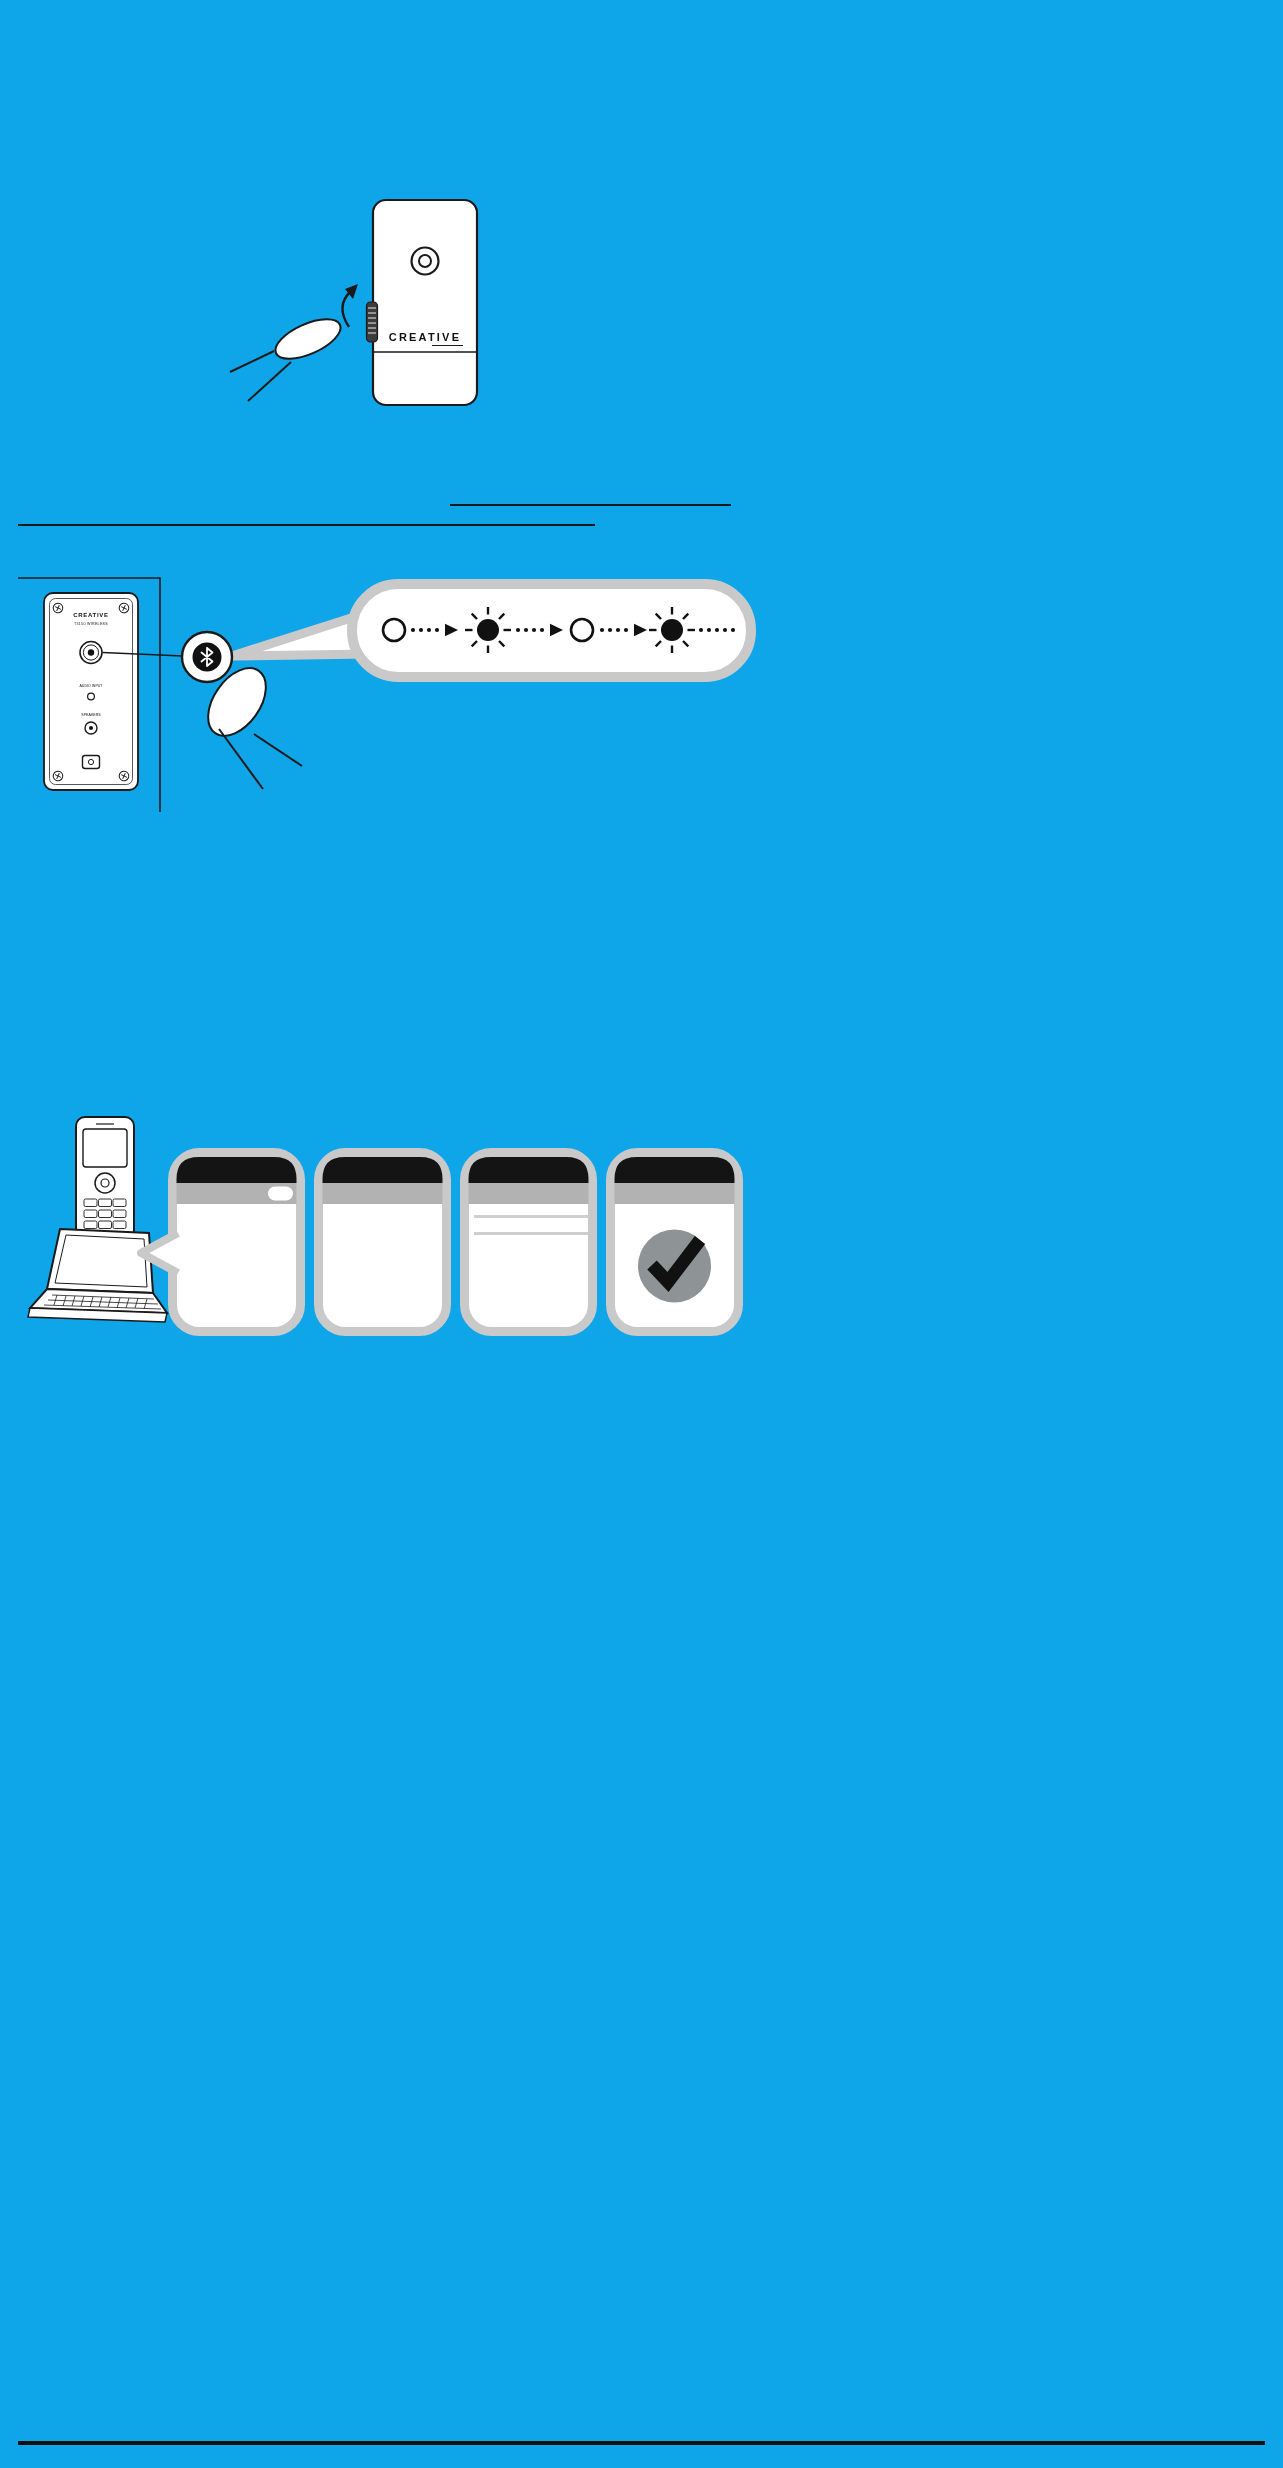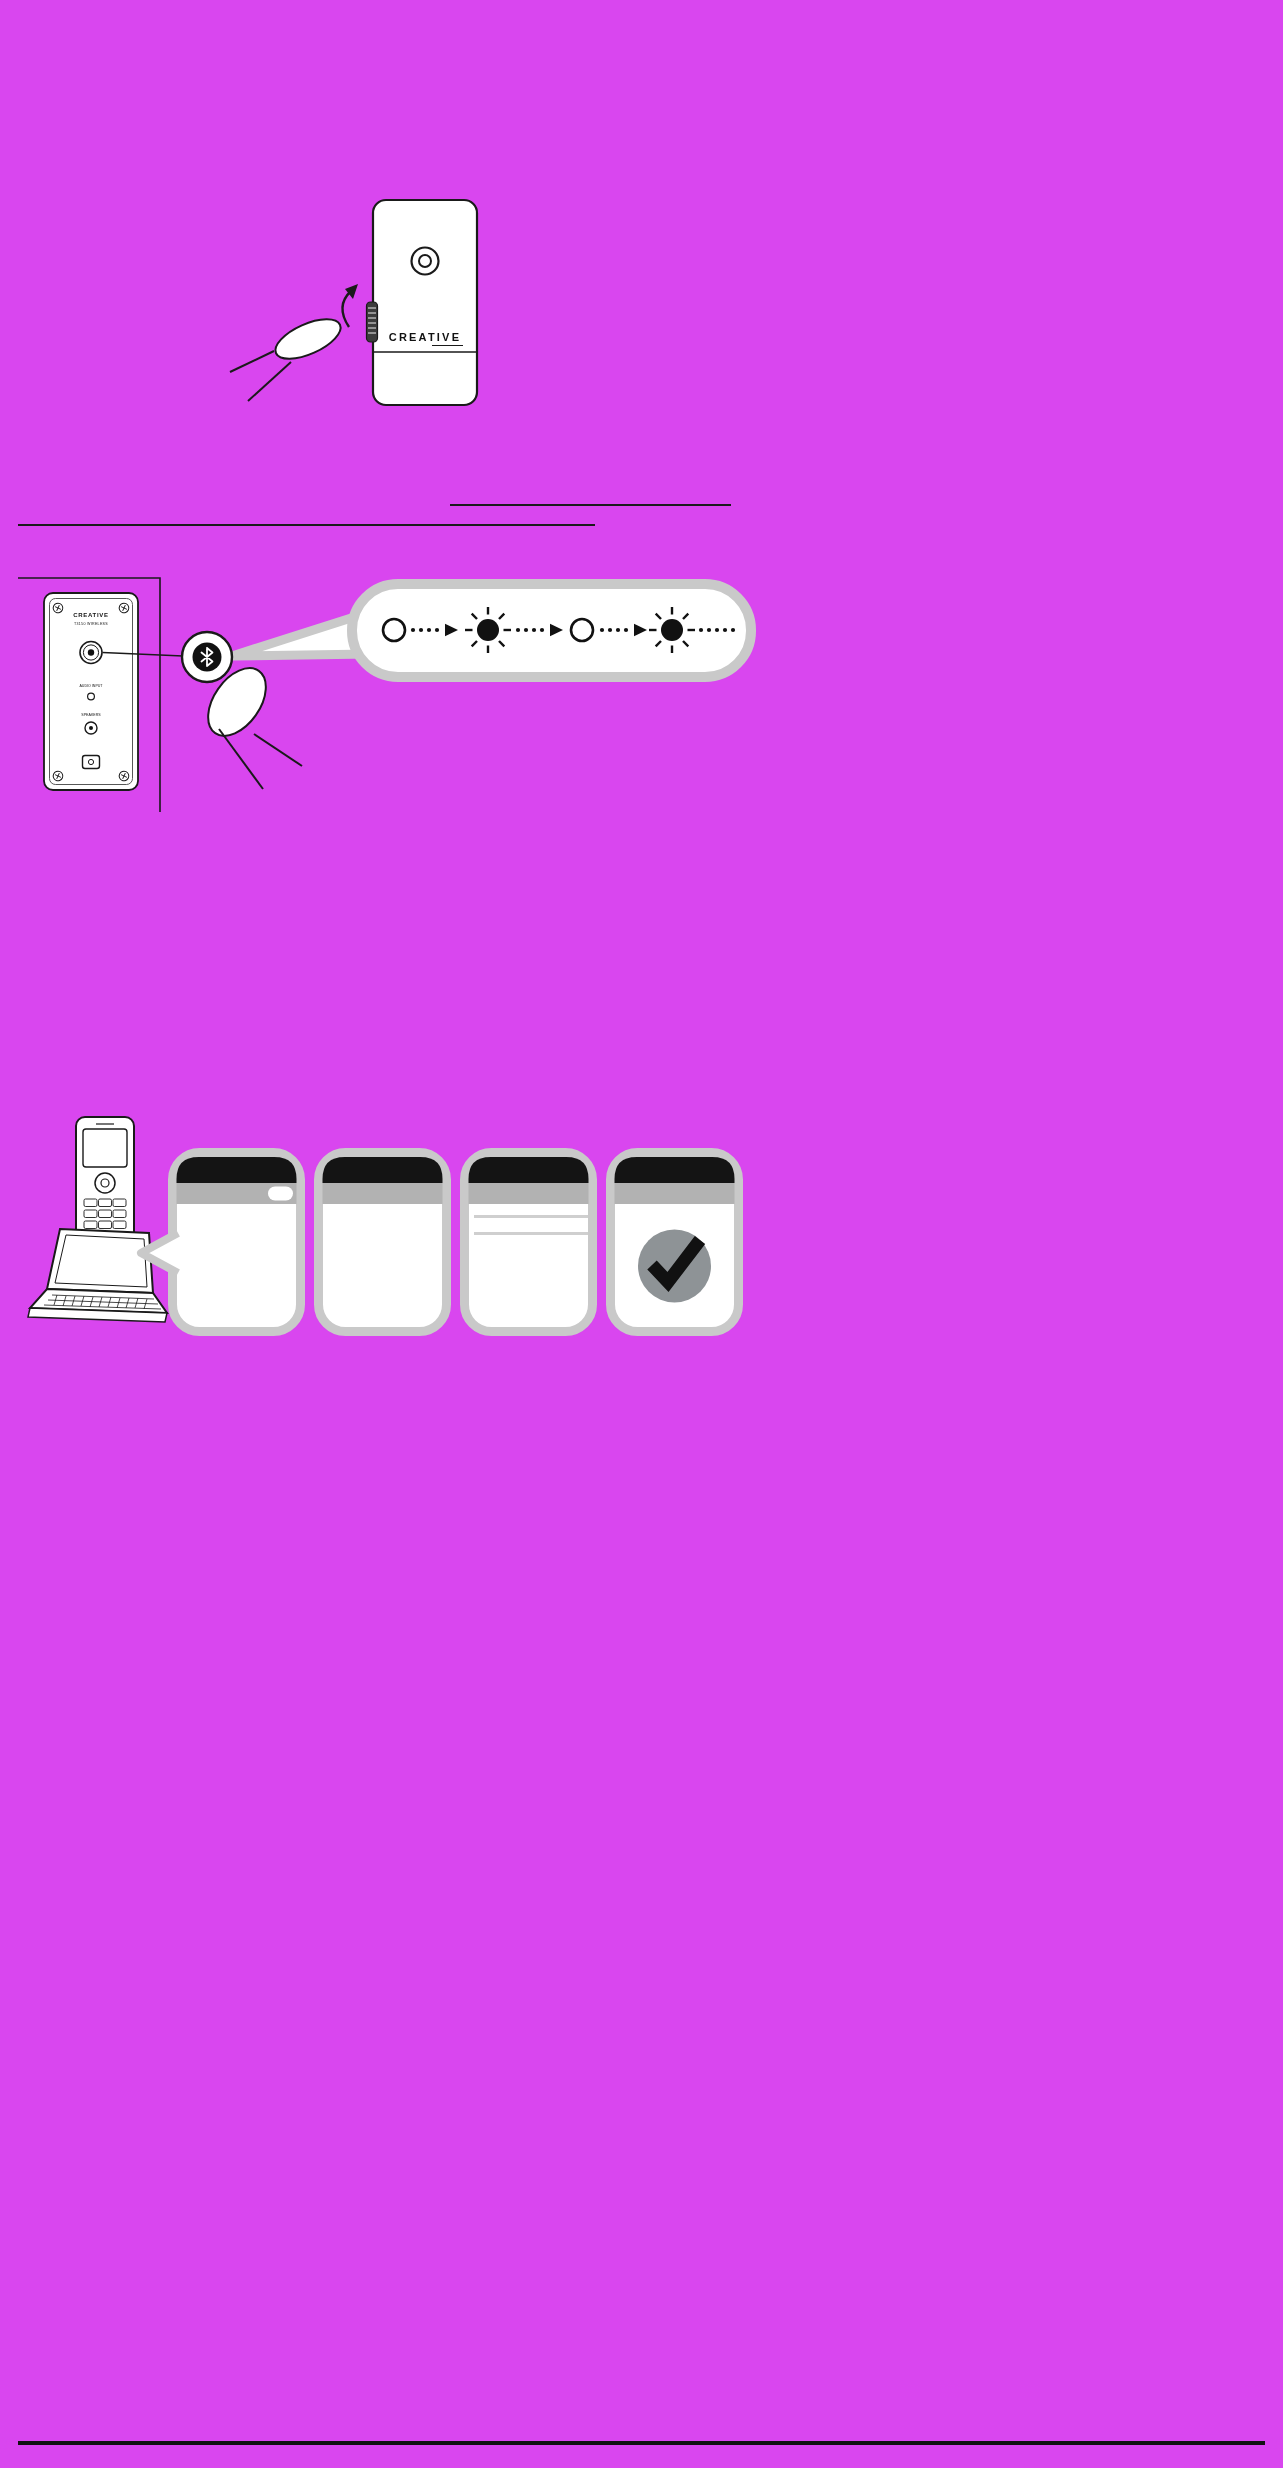--- a/index.html
+++ b/index.html
@@ -1,16 +1,16 @@
 <!DOCTYPE html>
 <html><head>
 <meta charset="utf-8">
 <style>
   html,body{margin:0;padding:0;background:#fff;}
-  .page{position:relative;width:1283px;height:2468px;background:#d946ef;overflow:hidden;
+  .page{position:relative;width:1283px;height:2468px;background:#0ea5e9;overflow:hidden;
         font-family:"Liberation Sans",sans-serif;}
   .page svg{position:absolute;left:0;top:0;}
   svg text{font-family:"Liberation Sans",sans-serif;fill:#111;}
   .logo-text{font-weight:bold;}
 </style>
 </head>
 <body>
 
 <div class="page">
 <svg width="1283" height="2468" viewBox="0 0 1283 2468">

